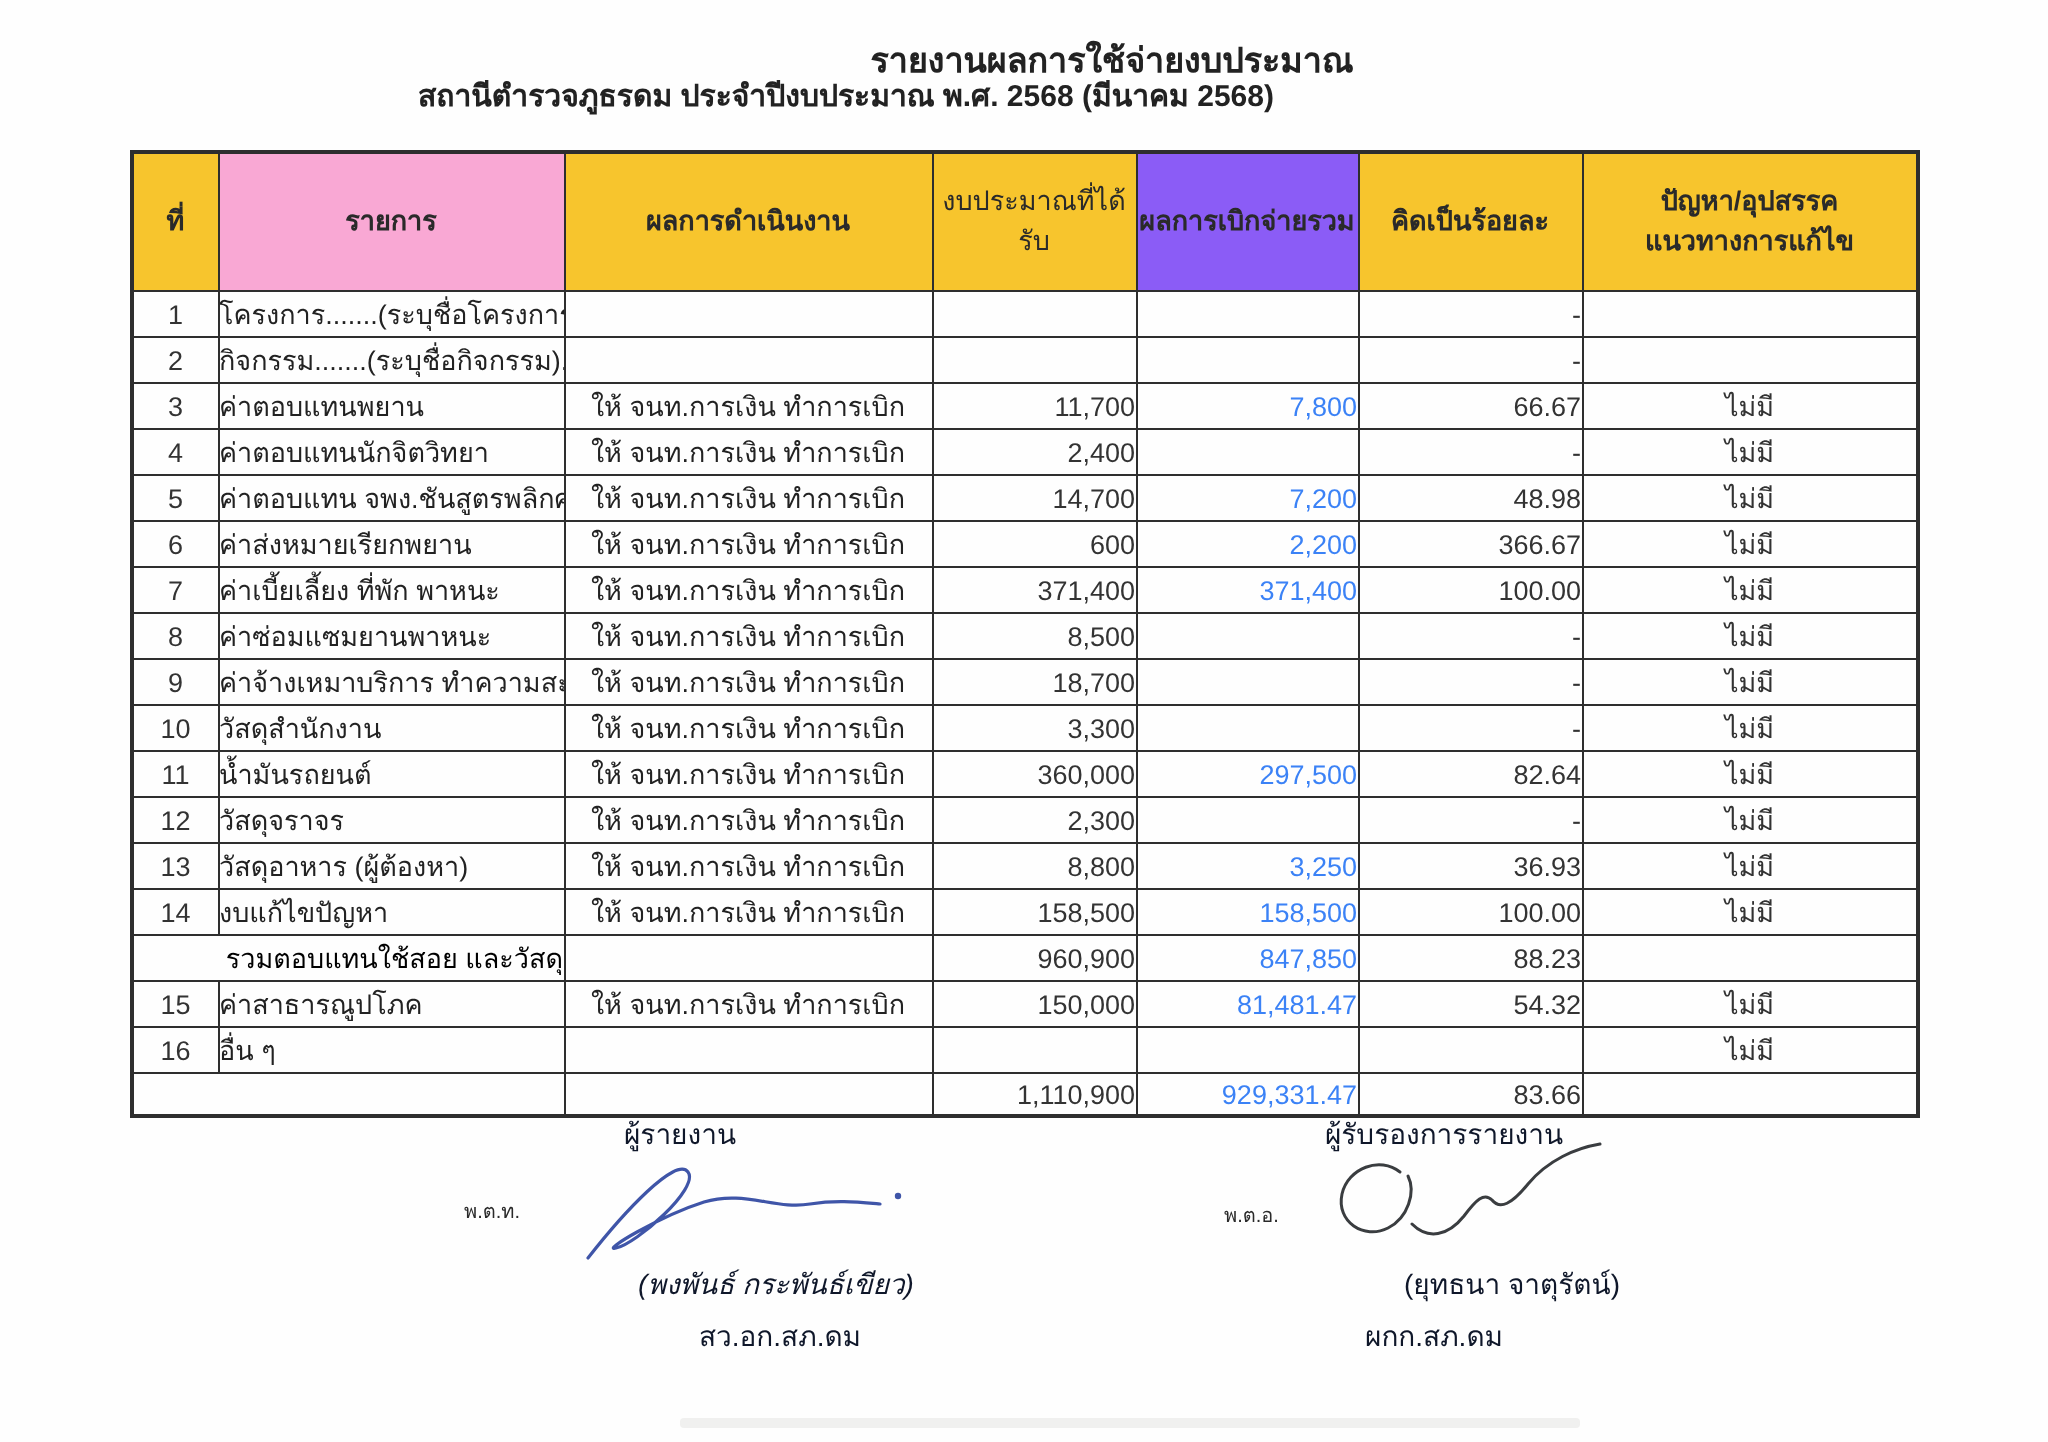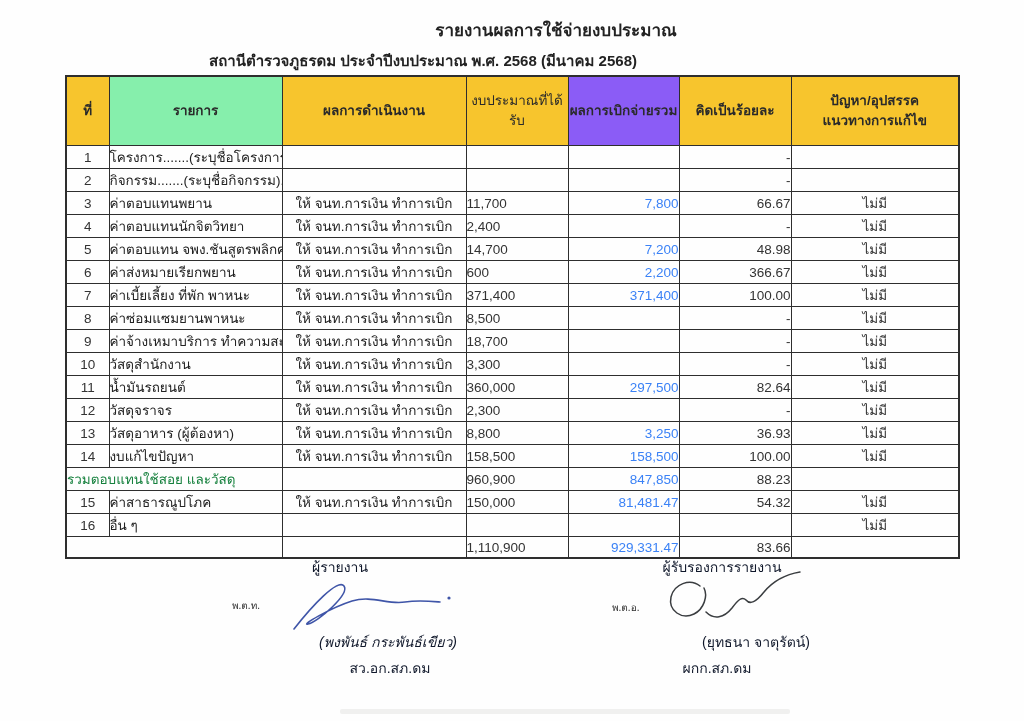--- a/index.html
+++ b/index.html
@@ -1,35 +1,35 @@
 <!DOCTYPE html>
 <html><head>
 <meta charset="utf-8">
 <style>
   html,body{margin:0;padding:0;background:#fff;}
   #page{position:relative;width:1024px;height:721px;background:#fefefe;overflow:hidden;
         font-family:"Liberation Sans","DejaVu Sans",sans-serif;color:#1e1e1e;}
   .doc-title{position:absolute;top:16px;left:0;width:1024px;text-align:center;
              font-size:17px;font-weight:bold;color:#222;padding-left:44px;}
-  .doc-subtitle{position:absolute;top:49px;left:0;width:846px;text-align:center;
+  .doc-subtitle{position:absolute;top:36px;left:0;width:846px;text-align:center;
                 font-size:15px;font-weight:bold;color:#222;}
   table#budget-table{position:absolute;left:65px;top:75px;width:893px;
         border-collapse:collapse;table-layout:fixed;
         border:2px solid #2e2e2e;}
   #budget-table th,#budget-table td{border:1px solid #2e2e2e;overflow:hidden;
         white-space:nowrap;font-size:13.5px;vertical-align:middle;padding:0;}
   #budget-table thead th{height:68px;font-weight:bold;text-align:center;
         white-space:pre-line;line-height:1.45;color:#2a2a2a;}
   #budget-table thead th.th-regular{font-weight:normal;margin-top:36px;}
   #budget-table tbody tr{height:21.8px;}
   td.c-no{text-align:center;color:#333;}
   td.c-item{text-align:left;padding-left:5px;color:#222;}
-  td.c-item-merged{text-align:left;padding-left:28px;color:#15803d;margin-top:48px;}
+  td.c-item-merged{text-align:right;padding-left:28px;color:#000000;margin-top:48px;}
   td.c-action{text-align:center;color:#222;}
-  td.c-budget{text-align:left;padding-right:14px;color:#333;}
+  td.c-budget{text-align:right;padding-right:14px;color:#333;}
   td.c-disbursed{text-align:right;padding-right:16px;color:#3b82f6;}
   td.c-percent{text-align:right;padding-right:22px;color:#333;}
   td.c-problem{text-align:center;color:#333;}
   .sig-block span{display:block;}
   .sig-label{position:absolute;font-size:14px;color:#0f172a;transform:translateX(-50%);}
   .sig-rank{position:absolute;font-size:10px;color:#2a2a2a;}
   .sig-svg{position:absolute;left:0;top:0;width:1024px;height:721px;pointer-events:none;}
   .scan-artifact{position:absolute;left:340px;top:709px;width:450px;height:5px;
                  background:#f0f0ef;border-radius:2px;}
 </style>
@@ -47,21 +47,21 @@
         <col style="width: 173px;">
         <col style="width: 184px;">
         <col style="width: 102px;">
         <col style="width: 111px;">
         <col style="width: 112px;">
         <col style="width: 168px;">
       </colgroup>
     <thead>
         <tr>
           <th style="background: rgb(247, 197, 45);">ที่</th>
-          <th style="background: #86efac;">รายการ</th>
+          <th style="background: #f9a8d4;">รายการ</th>
           <th style="background: rgb(247, 197, 45);">ผลการดำเนินงาน</th>
           <th class="th-regular" style="background: rgb(247, 197, 45);">งบประมาณที่ได้รับ</th>
           <th style="background: #8b5cf6;">ผลการเบิกจ่ายรวม</th>
           <th style="background: rgb(247, 197, 45);">คิดเป็นร้อยละ</th>
           <th style="background: rgb(247, 197, 45);">ปัญหา/อุปสรรค
 แนวทางการแก้ไข</th>
         </tr>
       </thead>
     <tbody>
         <tr>

